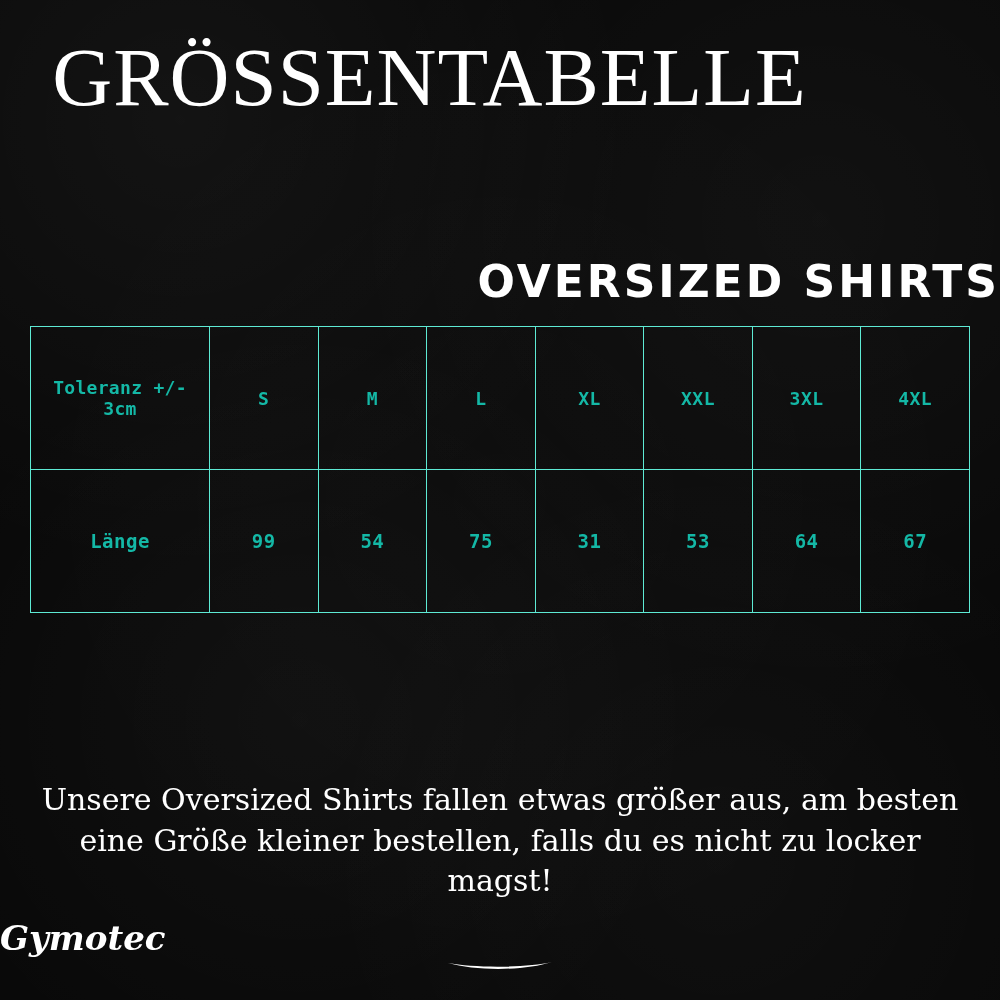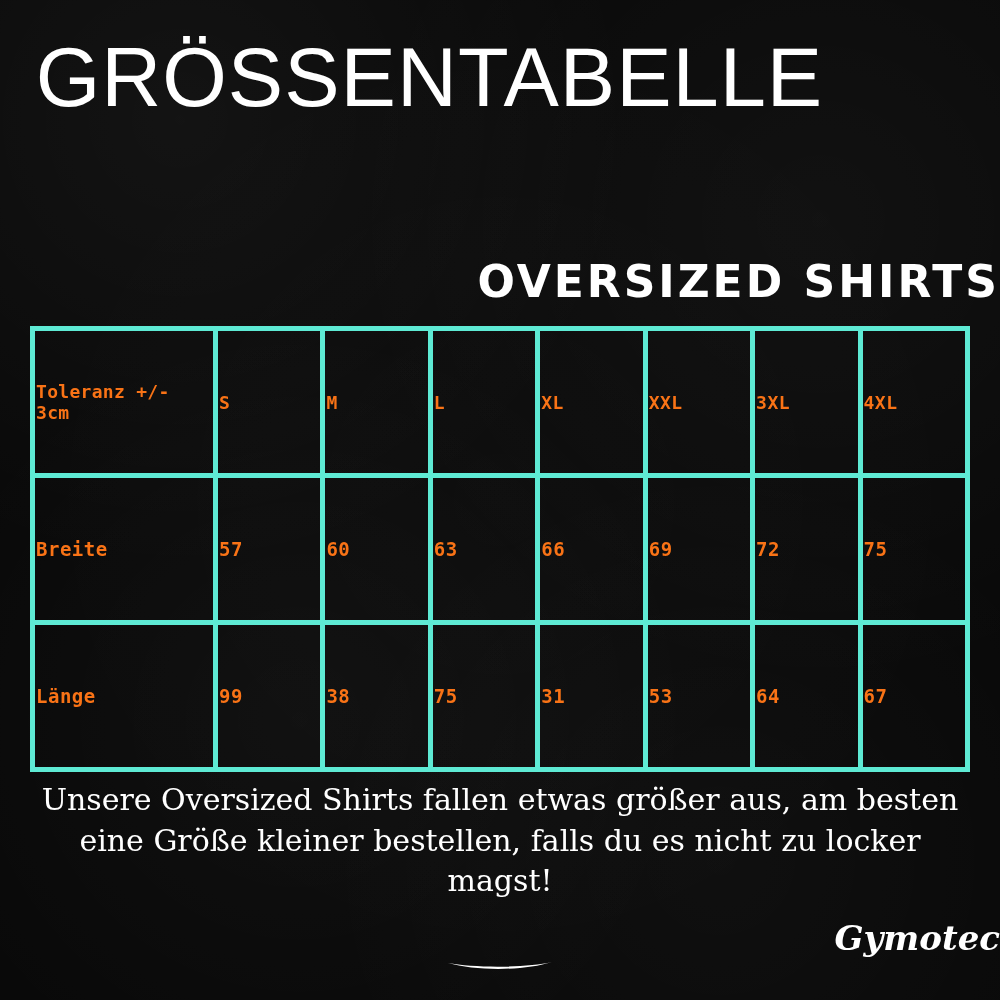--- a/index.html
+++ b/index.html
@@ -34,21 +34,21 @@
     height: 1000px;
     box-sizing: border-box;
   }
 
   .main-title {
     position: absolute;
     top: 36px;
     left: 0;
     width: 859px;
     text-align: center;
-    font-family: Liberation Sans, sans-serif;
+    font-family: Liberation Serif, serif;
     font-size: 83px;
     line-height: 1;
     letter-spacing: 1px;
     color: #ffffff;
     white-space: nowrap;
   }
 
   .section-title {
     position: absolute;
     top: 256px;
@@ -64,28 +64,28 @@
 
   .size-table {
     position: absolute;
     left: 30px;
     top: 326px;
     width: 940px;
     border-collapse: collapse;
     table-layout: fixed;
   }
   .size-table td {
-    border: 5px solid #5eead4;
-    text-align: left;
+    border: 1px solid #5eead4;
+    text-align: center;
     vertical-align: middle;
     font-family: "DejaVu Sans Mono", "Liberation Mono", monospace;
     font-weight: bold;
     font-size: 17px;
     letter-spacing: 0.5px;
-    color: #f97316;
+    color: #14b8a6;
   }
   .size-table tr.head-row td { height: 140px; font-size: 18px; }
   .size-table tr.data-row td { height: 140px; font-size: 19px; }
   .size-table td.row-label {
     width: 176px;
     font-size: 17px;
   }
   .size-table td.tolerance-cell {
     font-size: 16px;
     letter-spacing: 0.3px;
@@ -103,21 +103,21 @@
     color: #ffffff;
     padding: 0 28px;
     box-sizing: border-box;
   }
 
   .brand {
     position: absolute;
     bottom: 28px;
     left: 0;
     width: 1000px;
-    text-align: right;
+    text-align: left;
   }
   .brand-wordmark {
     display: inline-block;
     position: relative;
     font-family: "DejaVu Serif", "Liberation Serif", serif;
     font-style: italic;
     font-weight: bold;
     font-size: 34px;
     letter-spacing: 0px;
     color: #ffffff;
@@ -145,33 +145,23 @@
         <td class="row-label tolerance-cell">Toleranz +/- 3cm</td>
         <td>S</td>
         <td>M</td>
         <td>L</td>
         <td>XL</td>
         <td>XXL</td>
         <td>3XL</td>
         <td>4XL</td>
       </tr>
       <tr class="data-row">
-        <td class="row-label">Breite</td>
-        <td>57</td>
-        <td>60</td>
-        <td>63</td>
-        <td>66</td>
-        <td>69</td>
-        <td>72</td>
-        <td>75</td>
-      </tr>
-      <tr class="data-row">
         <td class="row-label">Länge</td>
         <td>99</td>
-        <td>38</td>
+        <td>54</td>
         <td>75</td>
         <td>31</td>
         <td>53</td>
         <td>64</td>
         <td>67</td>
       </tr>
     </tbody>
   </table>
 
   <div class="note">Unsere Oversized Shirts fallen etwas größer aus, am besten eine Größe kleiner bestellen, falls du es nicht zu locker magst!</div>

